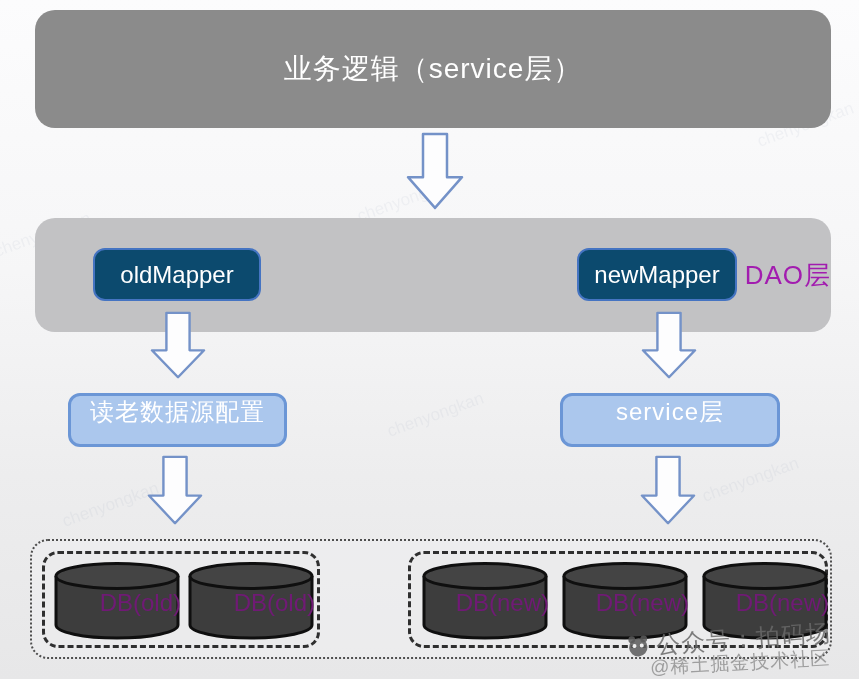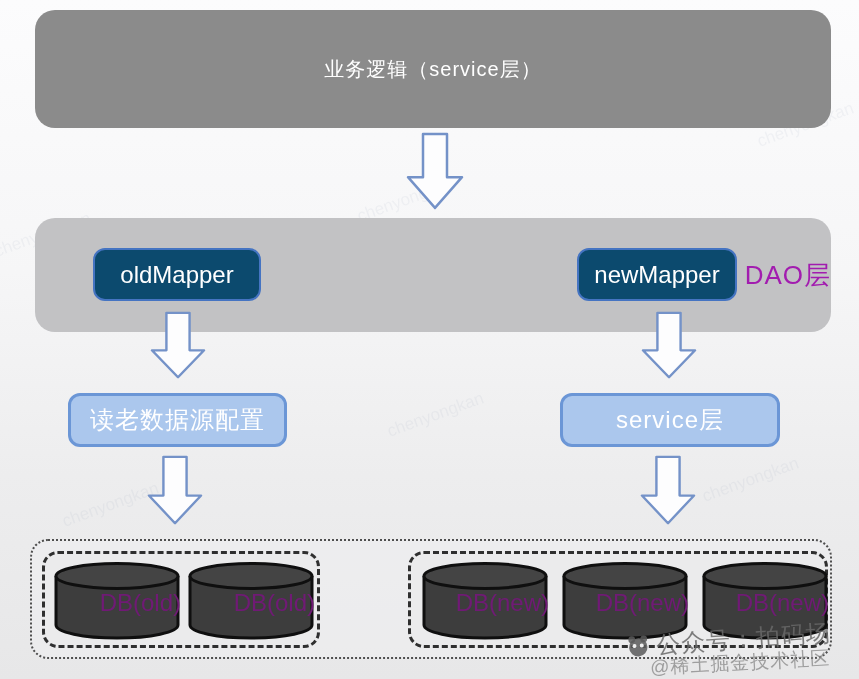--- a/index.html
+++ b/index.html
@@ -9,21 +9,21 @@
     overflow:hidden;
     background:linear-gradient(180deg,#fcfcfd 0%,#f6f6f7 40%,#ededee 70%,#e7e7e8 100%);
     font-family:"Liberation Sans", sans-serif;
   }
 
   
   .service-box {
     position:absolute; left:35px; top:10px; width:796px; height:118px;
     background:#8b8b8b; border-radius:20px;
     display:flex; align-items:center; justify-content:center;
-    color:#fff; font-size:20px; letter-spacing:1px;
+    color:#fff; font-size:28px; letter-spacing:1px;
   }
   .dao-box {
     position:absolute; left:35px; top:218px; width:796px; height:114px;
     background:#c2c2c4; border-radius:20px;
   }
   .dao-label {
     position:absolute; left:0; right:0; top:40px; text-align:right;
     color:#a21caf; font-size:26px; letter-spacing:1px;
   }
   .mapper-btn {
@@ -31,21 +31,21 @@
     background:#0c4a6e; border:2px solid #4574c2; border-radius:12px;
     display:flex; align-items:center; justify-content:center;
     color:#fff; font-size:24px; box-sizing:border-box;
   }
   .mapper-old { left:58px;  width:168px; }
   .mapper-new { left:542px; width:160px; }
 
   .config-box {
     position:absolute; top:393px; height:54px;
     background:#abc7ed; border:3px solid #6b96d6; border-radius:12px;
-    display:flex; align-items:center; justify-content:center;
+    display:flex; align-items:flex-start; justify-content:center;
     color:#fff; font-size:24px; letter-spacing:1px; box-sizing:border-box;
   }
   .config-old { left:68px;  width:219px; }
   .config-new { left:560px; width:220px; }
 
   
   .down-arrow { position:absolute; }
   .down-arrow svg { display:block; width:100%; height:100%; }
   .arrow-1  { left:406px; top:132px; width:58px; height:78px; }
   .arrow-2a { left:150px; top:311px; width:56px; height:68px; }

